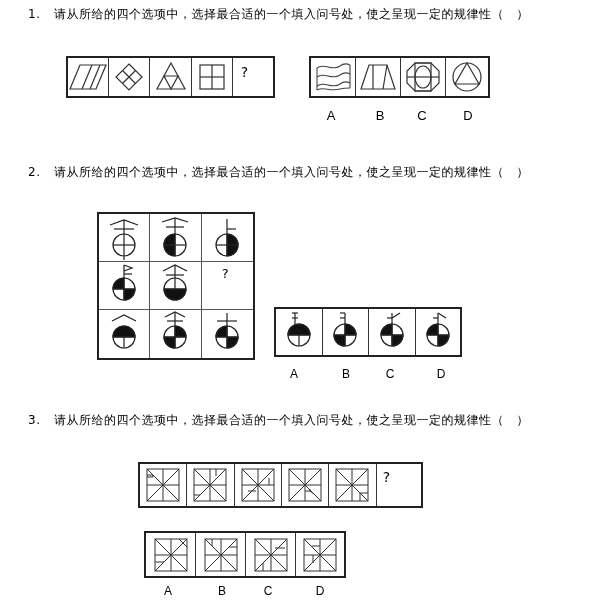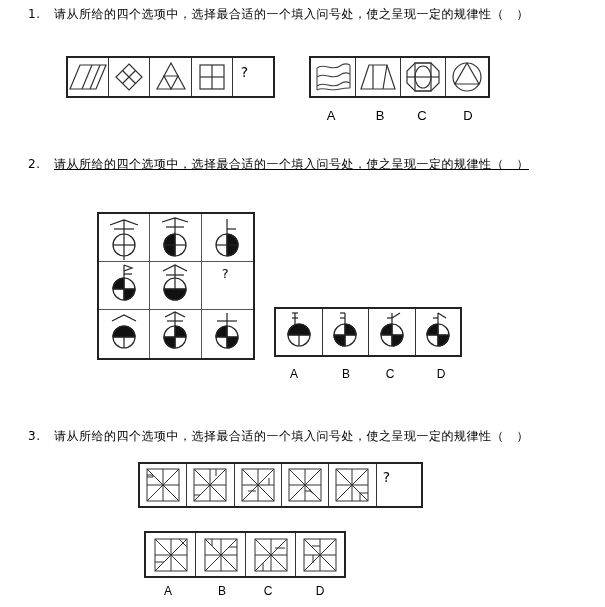--- a/index.html
+++ b/index.html
@@ -104,21 +104,21 @@
           <polygon points="21,4 33,25 9,25"></polygon>
     </g>
       </svg>
   </div>
 </div>
 <div class="opt-label" style="left:321px; top:108px;">A</div>
 <div class="opt-label" style="left:370px; top:108px;">B</div>
 <div class="opt-label" style="left:412px; top:108px;">C</div>
 <div class="opt-label" style="left:458px; top:108px;">D</div>
 
-<div class="q-title" style="top:156px;text-decoration:underline;">
+<div class="q-title" style="top:164px;">
   <span class="q-num">2.</span><span>请从所给的四个选项中，选择最合适的一个填入问号处，使之呈现一定的规律性（　）</span>
 </div>
 
 <svg width="0" height="0" style="position:absolute">
   <defs>
 
     <path id="qTL" d="M0,0 L-15,0 A15,15 0 0 1 0,-15 Z"></path>
     <path id="qTR" d="M0,0 L0,-15 A15,15 0 0 1 15,0 Z"></path>
     <path id="qBR" d="M0,0 L15,0 A15,15 0 0 1 0,15 Z"></path>
     <path id="qBL" d="M0,0 L0,15 A15,15 0 0 1 -15,0 Z"></path>
@@ -281,21 +281,21 @@
           <line x1="-11" y1="0" x2="11" y2="0"></line>
     </g>
       </svg>
   </div>
 </div>
 <div class="opt-label" style="left:284px; top:367px; font-size:12px;">A</div>
 <div class="opt-label" style="left:336px; top:367px; font-size:12px;">B</div>
 <div class="opt-label" style="left:380px; top:367px; font-size:12px;">C</div>
 <div class="opt-label" style="left:431px; top:367px; font-size:12px;">D</div>
 
-<div class="q-title" style="top:428px;">
+<div class="q-title" style="top:412px;">
   <span class="q-num">3.</span><span>请从所给的四个选项中，选择最合适的一个填入问号处，使之呈现一定的规律性（　）</span>
 </div>
 
 <svg width="0" height="0" style="position:absolute">
   <defs>
     <g id="base-sq" fill="none" stroke="#333" stroke-width="1">
       <rect x="0" y="0" width="32" height="32"></rect>
       <line x1="0" y1="0" x2="32" y2="32"></line>
         <line x1="32" y1="0" x2="0" y2="32"></line>
       <line x1="16" y1="0" x2="16" y2="32"></line>

